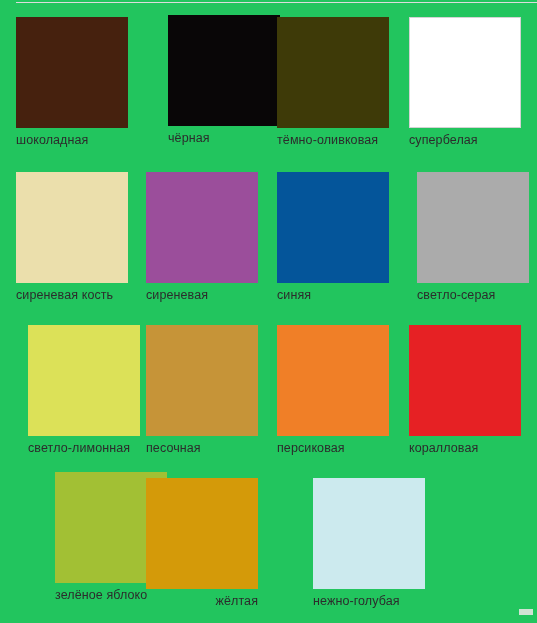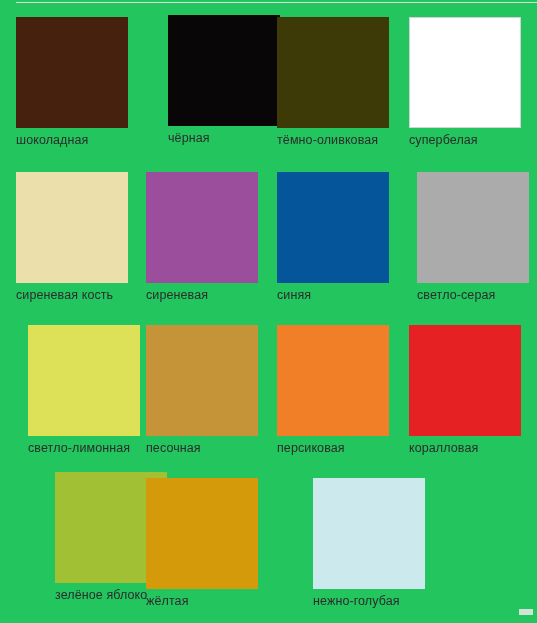--- a/index.html
+++ b/index.html
@@ -122,21 +122,21 @@
         <span class="swatch-label">персиковая</span>
       </div>
       <div class="swatch-cell" style="left: 409px; top: 325px;">
         <div class="swatch-chip" style="background: rgb(230, 33, 36);"></div>
         <span class="swatch-label">коралловая</span>
       </div>
       <div class="swatch-cell" style="left: 16px; top: 472px; padding-left: 39px;">
         <div class="swatch-chip" style="background: rgb(162, 192, 52);"></div>
         <span class="swatch-label">зелёное яблоко</span>
       </div>
-      <div class="swatch-cell" style="left: 146px; top: 478px;">
+      <div class="swatch-cell" style="left: 146px; top: 478px; text-align: right;">
         <div class="swatch-chip" style="background: rgb(212, 154, 9);"></div>
         <span class="swatch-label">жёлтая</span>
       </div>
       <div class="swatch-cell" style="left: 277px; top: 478px; padding-left: 36px;">
         <div class="swatch-chip" style="background: rgb(204, 234, 238);"></div>
         <span class="swatch-label">нежно-голубая</span>
       </div>
     </div>
 
   <div class="corner-artifact"></div>

